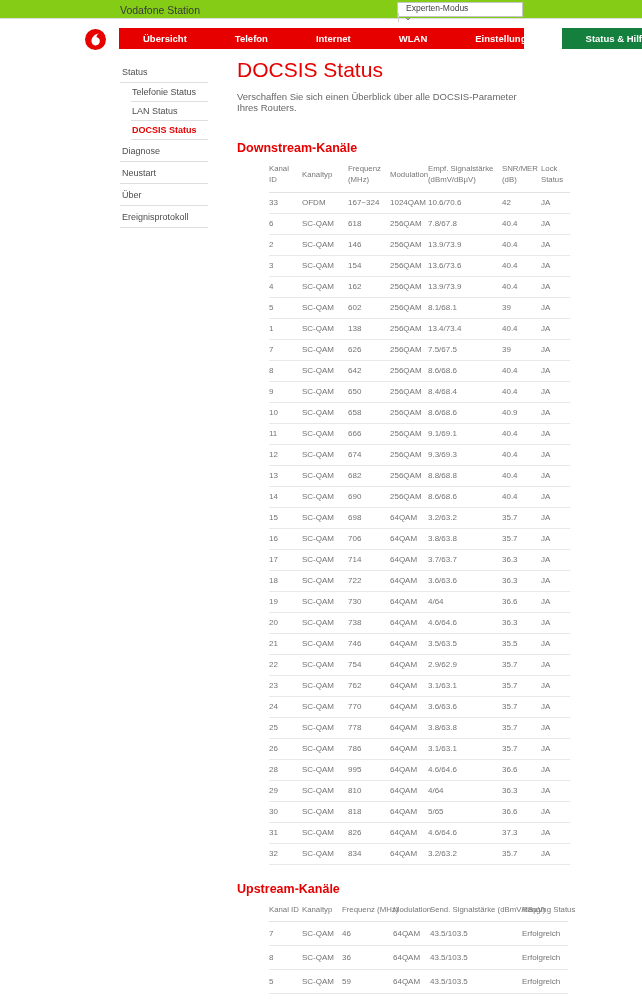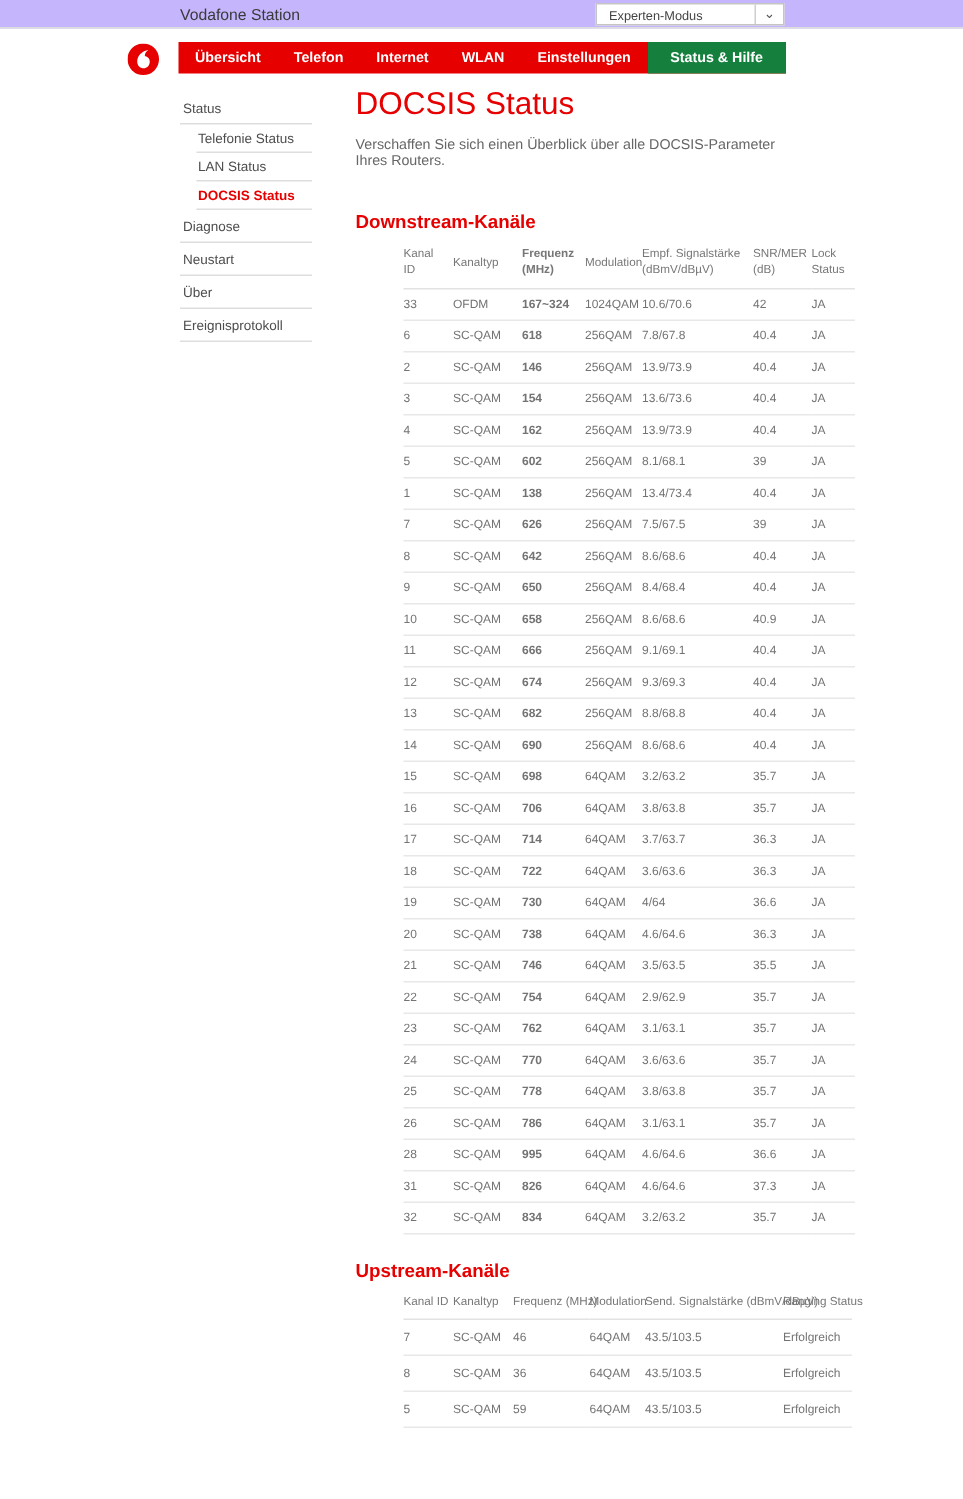--- a/index.html
+++ b/index.html
@@ -1,34 +1,34 @@
 <!DOCTYPE html>
 <html><head>
 <meta charset="utf-8">
 <style>
   html,body{margin:0;padding:0;background:#fff;}
   body{width:642px;height:999px;overflow:hidden;position:relative;
        font-family:"Liberation Sans",sans-serif;-webkit-font-smoothing:antialiased;}
 
   
-  .topbar{position:absolute;left:0;top:0;width:642px;height:19px;background:#c4b5fd;
+  .topbar{position:absolute;left:0;top:0;width:642px;height:19px;background:#84cc16;
           border-bottom:1px solid #dcdcdc;box-sizing:border-box;}
   .topbar-title{position:absolute;left:120px;top:4px;font-size:10.5px;color:#3a3a3a;}
   .mode-select{position:absolute;left:397px;top:2px;width:126px;height:15px;background:#fff;
-               border:1px solid #c5c5c5;box-sizing:border-box;display:flex;align-items:stretch;cursor:pointer;}
+               border:1px solid #c5c5c5;box-sizing:border-box;display:flex;align-items:stretch;cursor:pointer;flex-direction:column;}
   .mode-value{flex:1;font-size:8.5px;color:#444;padding-left:8px;display:flex;align-items:center;}
   .mode-caret{width:18px;border-left:1px solid #cfcfcf;display:flex;align-items:center;justify-content:center;
               font-size:9px;color:#555;line-height:1;}
 
   
   .logo{position:absolute;left:85px;top:29px;width:21px;height:21px;}
   .mainnav{position:absolute;left:119px;top:28px;width:405px;height:21px;background:#e60000;
            display:flex;align-items:stretch;}
   .nav-item{color:#fff;font-size:9.5px;font-weight:bold;display:flex;align-items:center;
-            padding:0 11px;cursor:pointer;white-space:nowrap;}
+            padding:0 24px;cursor:pointer;white-space:nowrap;}
   .nav-item.active{background:#15803d;flex:1;justify-content:center;}
 
   
   .sidebar{position:absolute;left:120px;top:61px;width:88px;}
   .side-item{font-size:9px;color:#4d4d4d;padding:6px 0 5px 2px;border-bottom:1px solid #dedede;cursor:pointer;}
   .side-item.sub{margin-left:11px;padding:4px 0 4px 1px;}
   .side-item.active{color:#e60000;font-weight:bold;}
 
   
   .content{position:absolute;left:237px;top:52px;width:288px;}
@@ -40,21 +40,21 @@
   
   table.chan-table{width:287px;border-collapse:collapse;table-layout:fixed;margin-left:32px;}
   .chan-table th{font-size:7.8px;font-weight:normal;color:#777;text-align:left;vertical-align:middle;
                  padding:6px 2px 6px 0;border-bottom:1px solid #e2e2e2;white-space:pre-line;line-height:1.45;}
   .chan-table td{font-size:8px;color:#737373;padding:5.5px 2px 5.5px 0;border-bottom:1px solid #e8e8e8;
                  white-space:nowrap;overflow:visible;}
   .upstream td{padding:7px 2px 7px 0;}
   .upstream th{white-space:nowrap;}
   .downstream th:nth-child(1),.downstream td:nth-child(1){width:31px;}
   .downstream th:nth-child(2),.downstream td:nth-child(2){width:44px;}
-  .downstream th:nth-child(3),.downstream td:nth-child(3){width:40px;font-weight:bold;}
+  .downstream th:nth-child(3),.downstream td:nth-child(3){width:40px;}
   .downstream th:nth-child(4),.downstream td:nth-child(4){width:36px;}
   .downstream th:nth-child(5),.downstream td:nth-child(5){width:72px;}
   .downstream th:nth-child(6),.downstream td:nth-child(6){width:37px;}
   .downstream th:nth-child(7),.downstream td:nth-child(7){width:27px;}
   .upstream th:nth-child(1),.upstream td:nth-child(1){width:31px;}
   .upstream th:nth-child(2),.upstream td:nth-child(2){width:38px;}
   .upstream th:nth-child(3),.upstream td:nth-child(3){width:49px;}
   .upstream th:nth-child(4),.upstream td:nth-child(4){width:35px;}
   .upstream th:nth-child(5),.upstream td:nth-child(5){width:90px;}
   .upstream th:nth-child(6),.upstream td:nth-child(6){width:44px;}
@@ -367,20 +367,38 @@
           <tr>
             <td>28</td>
             <td>SC-QAM</td>
             <td>995</td>
             <td>64QAM</td>
             <td>4.6/64.6</td>
             <td>36.6</td>
             <td>JA</td>
           </tr>
           <tr>
+            <td>29</td>
+            <td>SC-QAM</td>
+            <td>810</td>
+            <td>64QAM</td>
+            <td>4/64</td>
+            <td>36.3</td>
+            <td>JA</td>
+          </tr>
+          <tr>
+            <td>30</td>
+            <td>SC-QAM</td>
+            <td>818</td>
+            <td>64QAM</td>
+            <td>5/65</td>
+            <td>36.6</td>
+            <td>JA</td>
+          </tr>
+          <tr>
             <td>31</td>
             <td>SC-QAM</td>
             <td>826</td>
             <td>64QAM</td>
             <td>4.6/64.6</td>
             <td>37.3</td>
             <td>JA</td>
           </tr>
           <tr>
             <td>32</td>

